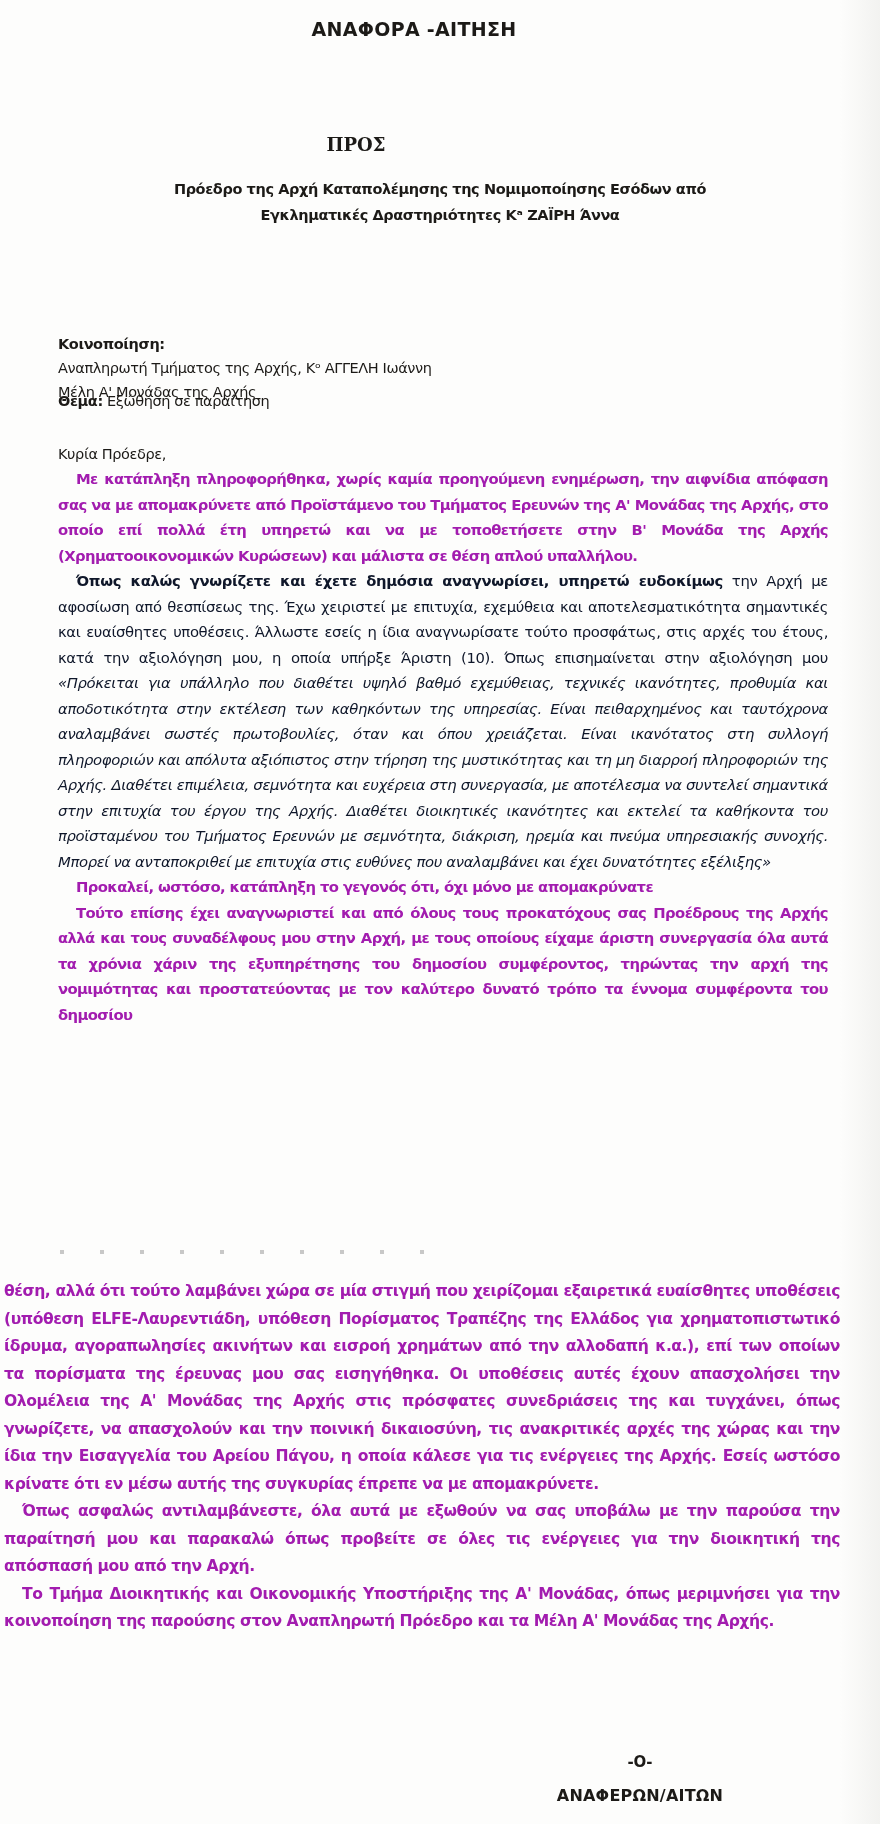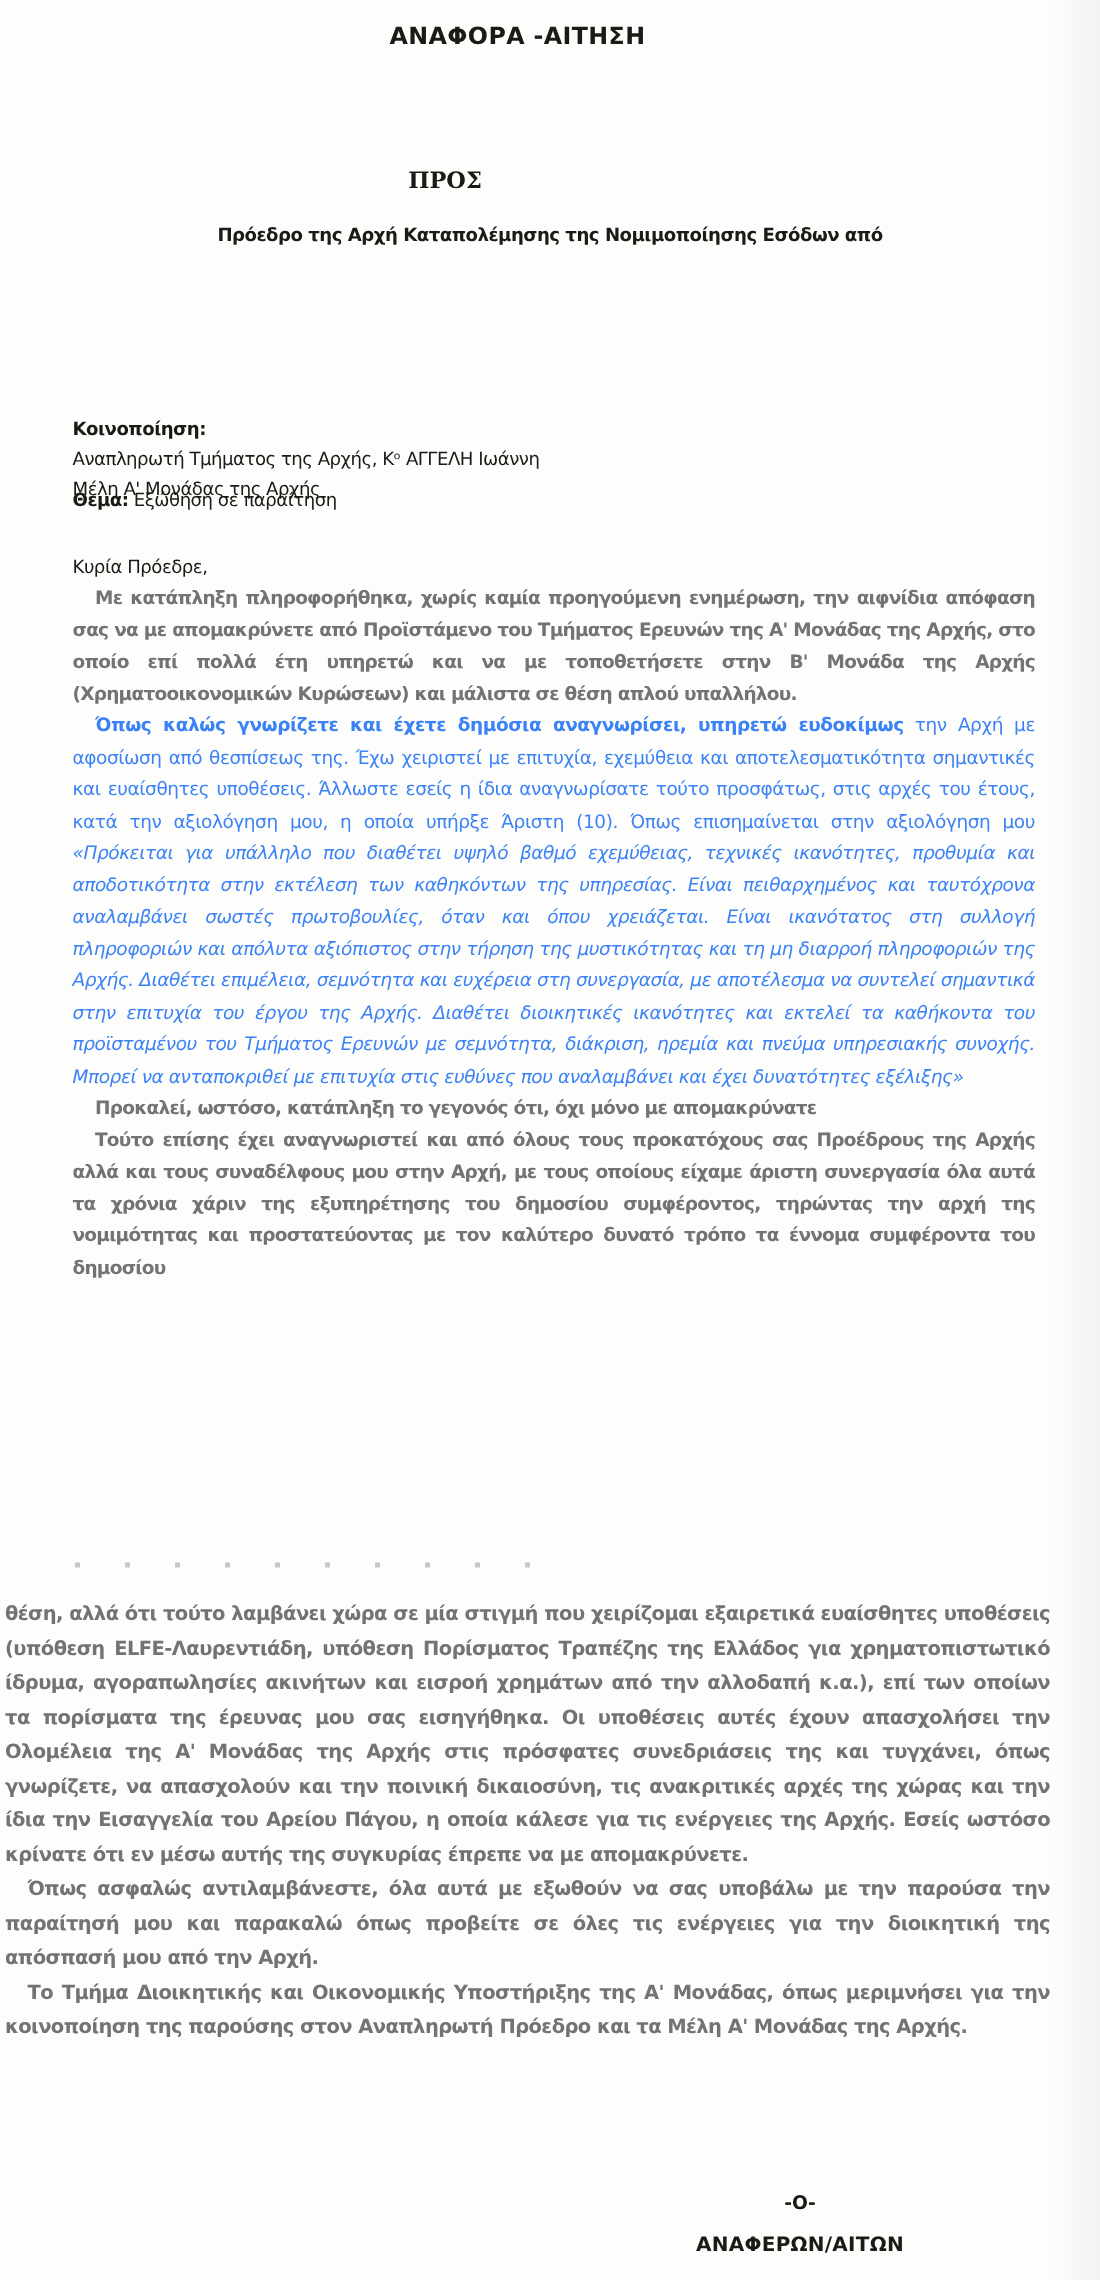--- a/index.html
+++ b/index.html
@@ -30,22 +30,22 @@
   .cc { top: 284px; margin-top: 48px; }
   .cc .label { font-weight: bold; }
   .subject { top: 389px; }
   .subject .label { font-weight: bold; }
   .salutation { top: 442px; }
   .body1 { top: 466px; width: 770px; }
   .para {
     text-align: justify; text-indent: 18px; margin: 0;
     font-size: 14.8px; line-height: 25.5px; letter-spacing: -0.35px;
   }
-  .para.light { font-weight: normal; color: #3b82f6; }
-  .para.heavy { font-weight: bold; color: #737373; letter-spacing: -0.6px; }
+  .para.light { font-weight: normal; color: #0f172a; }
+  .para.heavy { font-weight: bold; color: #a21caf; letter-spacing: -0.6px; }
   .quote { font-style: italic; }
   .body2 {
     position: absolute; top: 1278px; left: 4px; width: 836px;
   }
   .body2 .para { font-size: 15.6px; line-height: 27.5px; letter-spacing: -0.45px; }
   .smudge {
     position: absolute; top: 1250px; left: 60px; width: 380px; height: 4px;
     background: repeating-linear-gradient(90deg, rgba(40,40,40,0.25) 0 4px, transparent 4px 40px);
   }
   .signature {
@@ -63,20 +63,21 @@
 <body>
 
 <div class="page">
 
   <div class="title">ΑΝΑΦΟΡΑ -ΑΙΤΗΣΗ</div>
 
   <div class="pros">ΠΡΟΣ</div>
 
   <div class="addressee">
     <div>Πρόεδρο της Αρχή Καταπολέμησης της Νομιμοποίησης Εσόδων από</div>
+    <div>Εγκληματικές Δραστηριότητες Κᵃ ΖΑΪΡΗ Άννα</div>
   </div>
 
   <div class="block cc">
     <div class="label">Κοινοποίηση:</div>
     <div>Αναπληρωτή Τμήματος της Αρχής, Κᵒ ΑΓΓΕΛΗ Ιωάννη</div>
     <div>Μέλη Α' Μονάδας της Αρχής</div>
   </div>
 
   <div class="block subject">
     <span class="label">Θεμα:</span>

